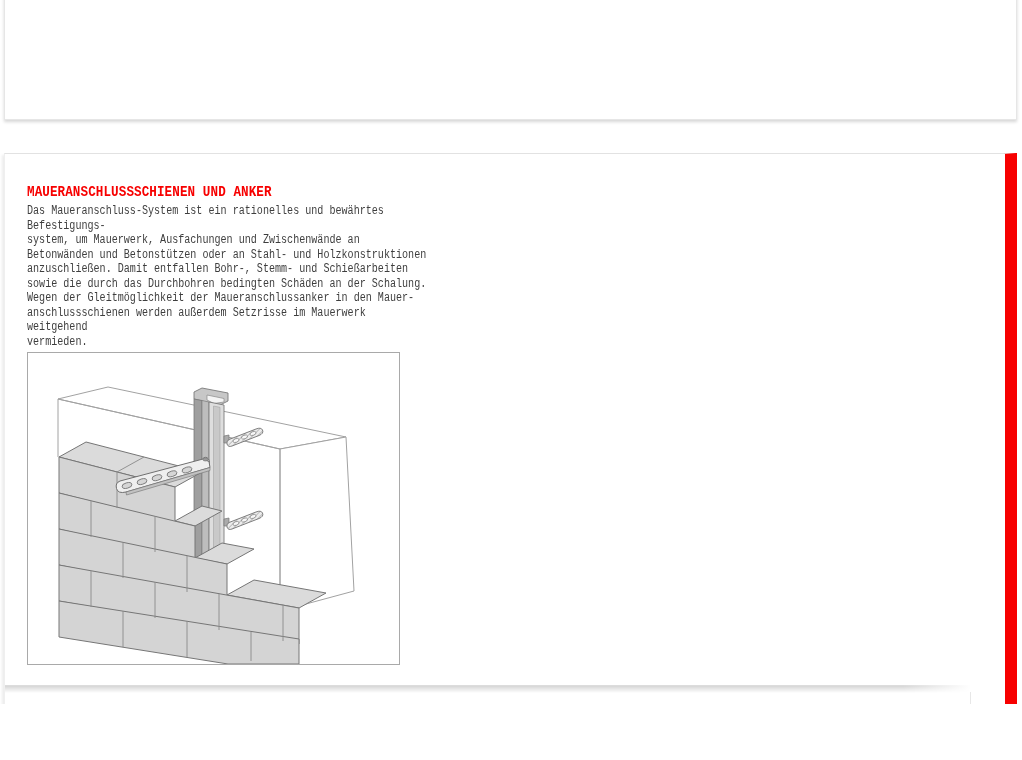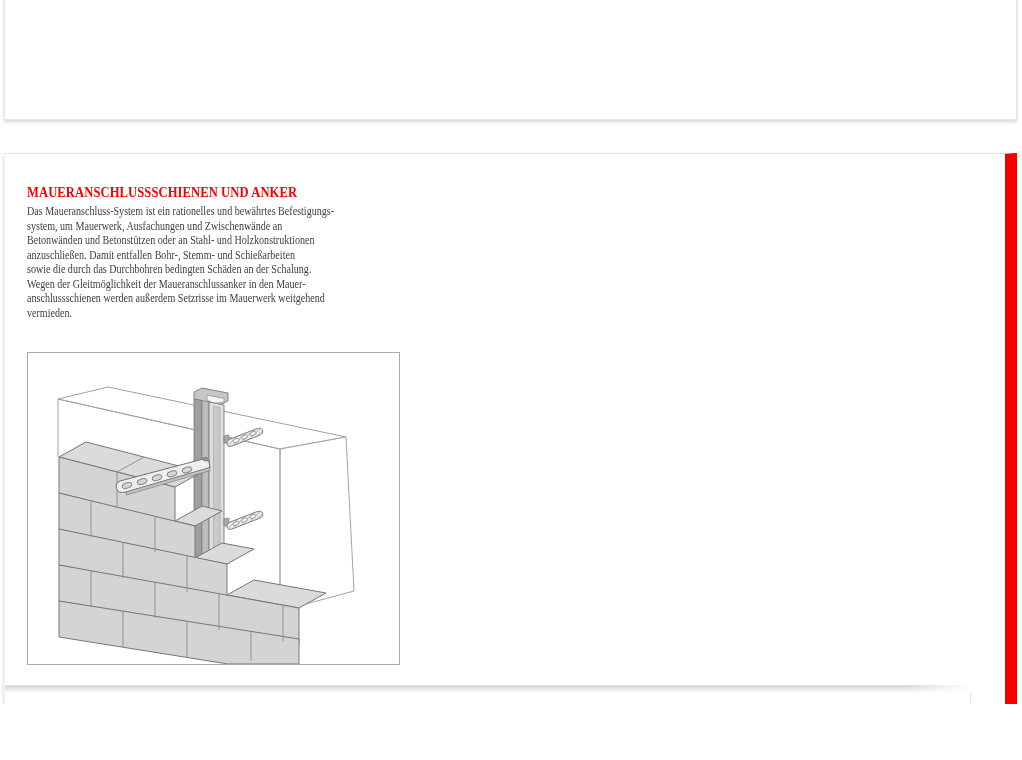--- a/index.html
+++ b/index.html
@@ -1,17 +1,17 @@
 <!DOCTYPE html>
 <html style="--red: #f70000;"><head>
 <meta charset="utf-8">
 <style>
   html,body{margin:0;padding:0;background:#fff;}
   .page{position:relative;width:1022px;height:704px;background:#fff;overflow:hidden;
-        font-family:Liberation Serif, serif;}
+        font-family:Liberation Mono, monospace;}
   
   .top-card{position:absolute;left:4px;right:5px;top:-14px;height:132px;background:#fff;
             border:1px solid #e6e6e6;box-shadow:0 2px 3px rgba(0,0,0,.16);}
   
   .main-card{position:absolute;left:4px;top:153px;width:1013px;height:599px;background:#fff;
              box-sizing:border-box;
              border-top:1px solid #e2e2e2;border-left:1px solid #efefef;
              border-right:12px solid var(--red,#f70000);
              border-bottom:12px solid var(--red,#f70000);
              border-bottom-right-radius:40px;

